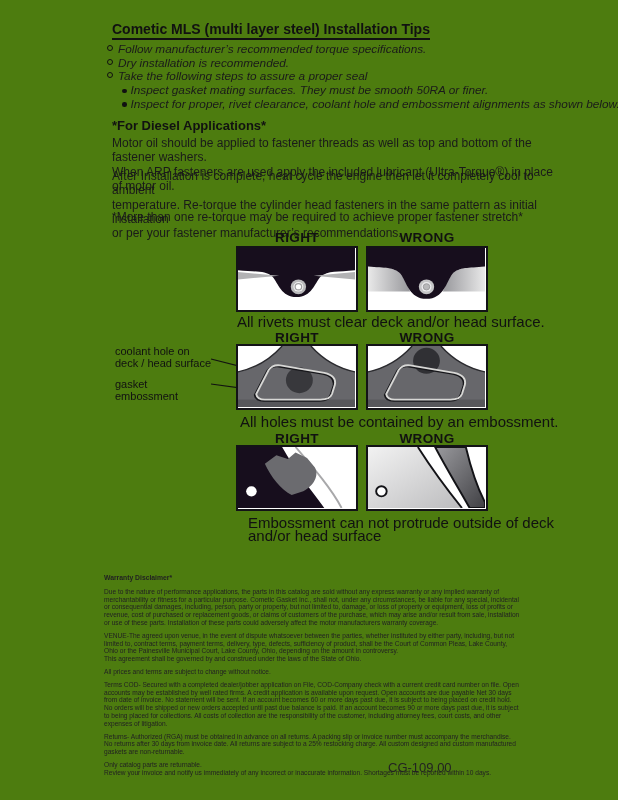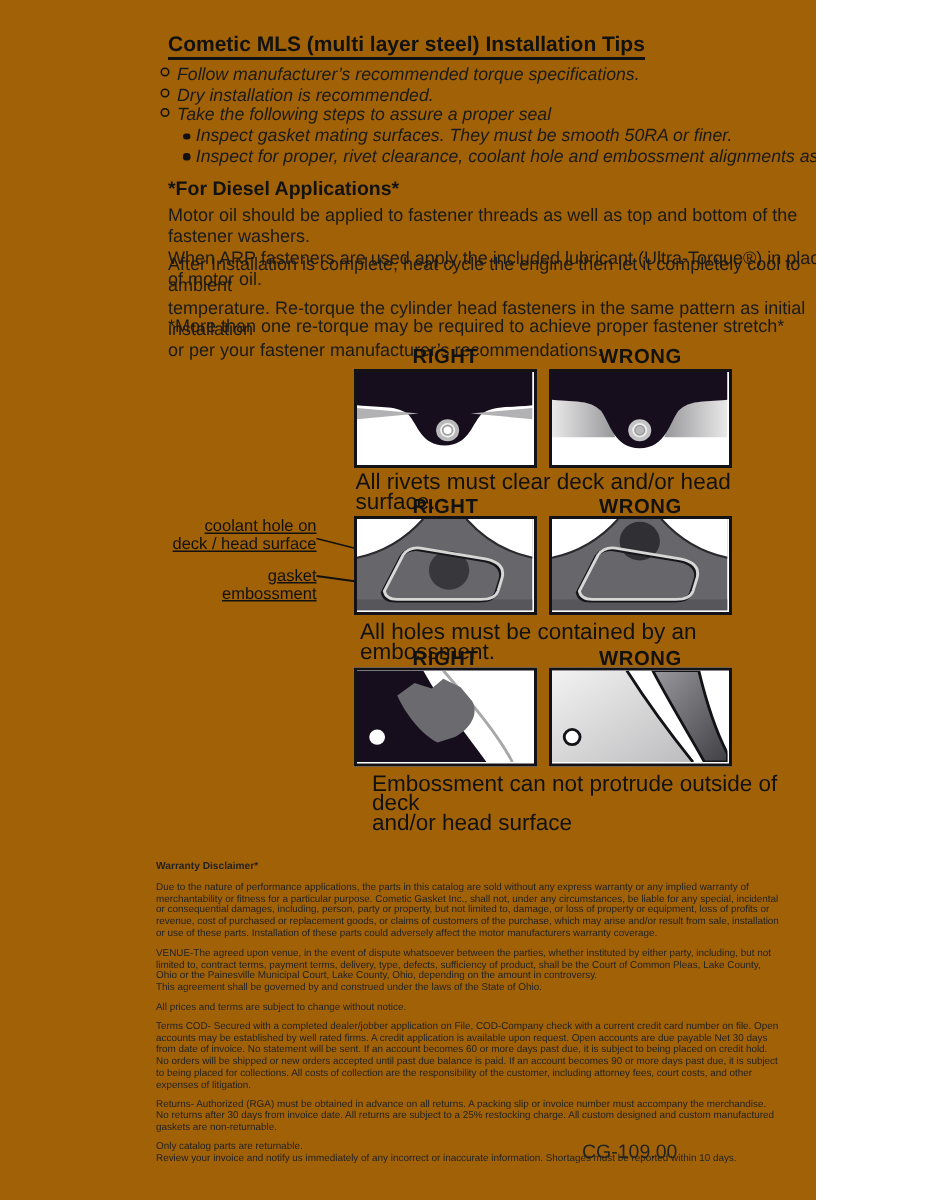--- a/index.html
+++ b/index.html
@@ -1,16 +1,16 @@
 <!DOCTYPE html>
 <html><head>
 <meta charset="utf-8">
 <style>
   html,body{margin:0;padding:0;background:#fff;}
-  .page{position:relative;width:544px;height:800px;background:#a16207;overflow:hidden;
+  .page{position:relative;width:618px;height:800px;background:#4d7c0f;overflow:hidden;
         font-family:"Liberation Sans", sans-serif;color:#1a1a1a;}
   .abs{position:absolute;}
 
   
   .doc-title{left:112px;top:21px;font-size:14px;font-weight:bold;color:#111;
              border-bottom:2px solid #111;padding-bottom:1px;}
   .tips{left:107px;top:43px;font-size:11.8px;line-height:13.7px;width:440px;font-style:italic;}
   .tip-row{white-space:nowrap;}
   .tip-row .o-dot{display:inline-block;width:4px;height:4px;border:1px solid #111;
                   border-radius:50%;margin-right:5px;vertical-align:2px;}
@@ -29,21 +29,21 @@
   .dg-box{width:122px;height:66px;border:2.5px solid #131317;box-sizing:border-box;
           background:#fff;overflow:hidden;}
   .dg-box svg{display:block;}
   .dg-caption{font-size:15px;font-weight:500;color:#111;white-space:pre-line;line-height:13px;}
 
   .r1{left:236px;} .r2{left:366px;}
   .row1-label{top:230px;} .row1-box{top:246px;} .cap1{left:237px;top:315px;}
   .row2-label{top:330px;} .row2-box{top:344px;} .cap2{left:240px;top:415px;}
   .row3-label{top:431px;} .row3-box{top:445px;} .cap3{left:248px;top:516px;}
 
-  .side-label{left:115px;width:96px;text-align:right;font-size:11px;line-height:11.5px;color:#111;text-decoration:underline;}
+  .side-label{left:115px;width:96px;font-size:11px;line-height:11.5px;color:#111;}
   .sl1{top:346px;} .sl2{top:379px;}
   .leader-svg{left:205px;top:350px;pointer-events:none;}
 
   
   .legal{left:104px;top:574px;width:416px;font-size:6.6px;line-height:7.8px;color:#222;}
   .legal p{margin:0 0 5px 0;white-space:pre-line;}
   .legal .lg-h{font-weight:bold;margin-bottom:6px;font-size:6.8px;}
 
   .doc-code{left:388px;top:760px;font-size:13px;color:#222;}
 </style>

